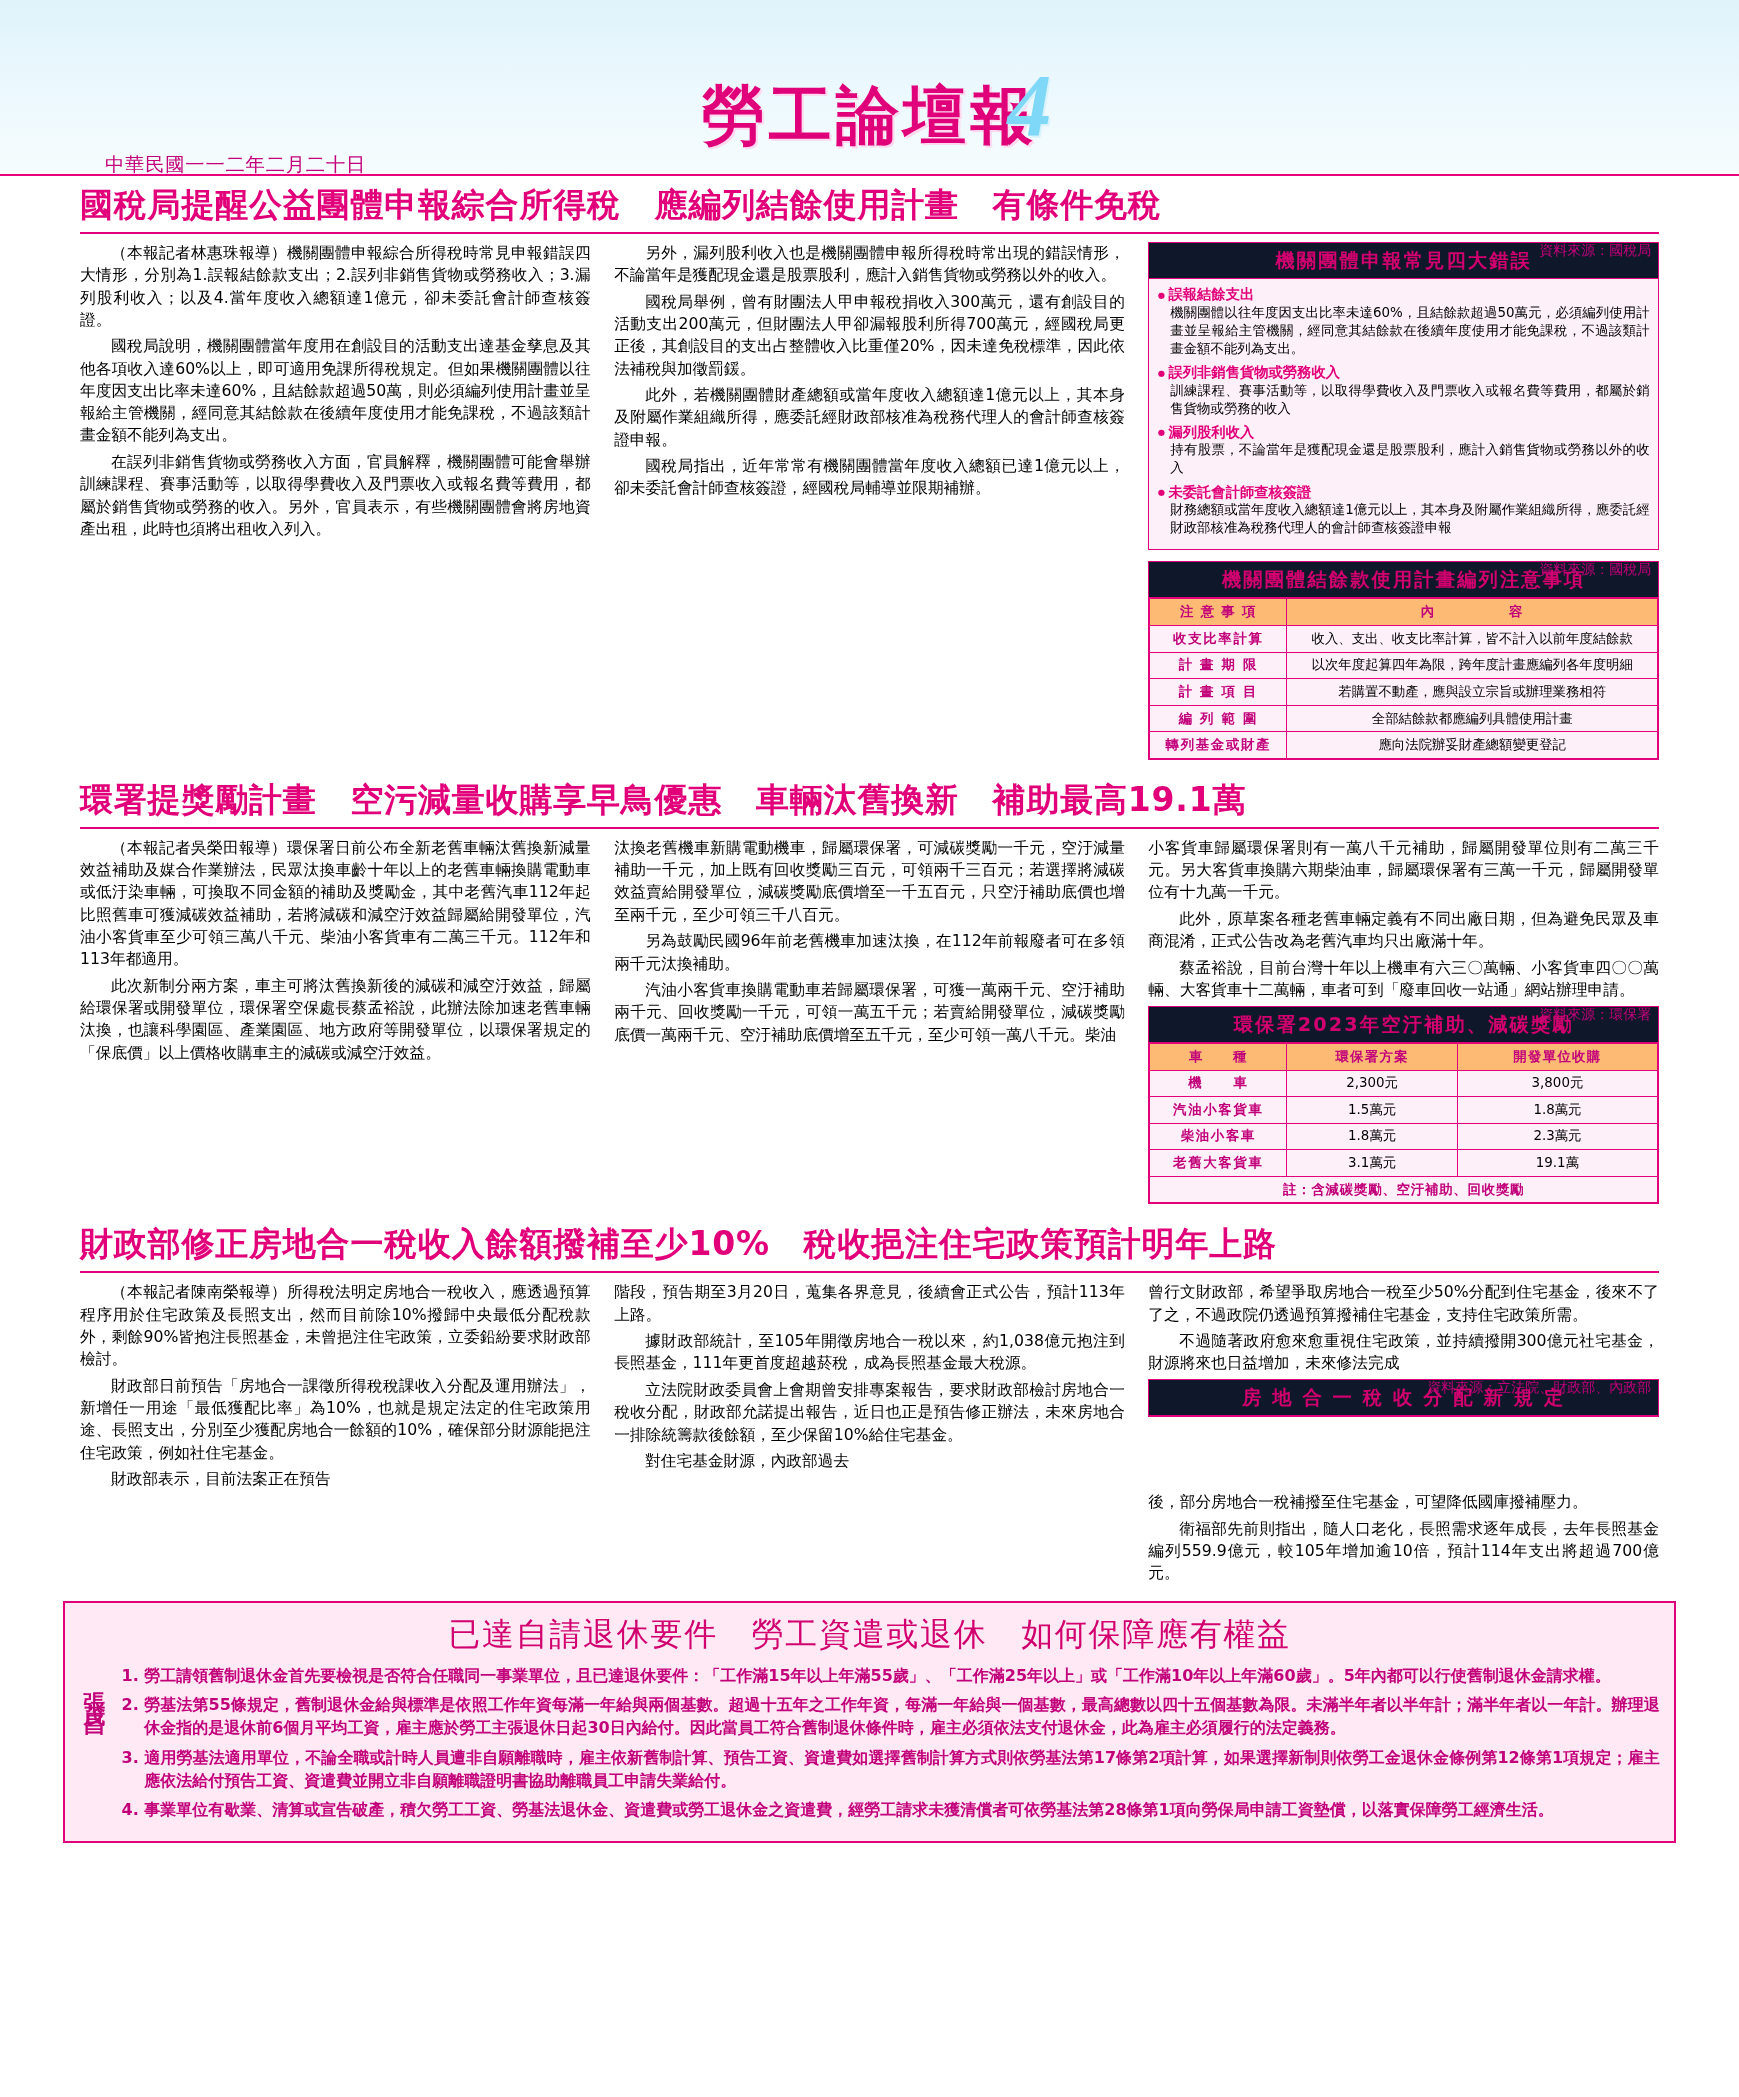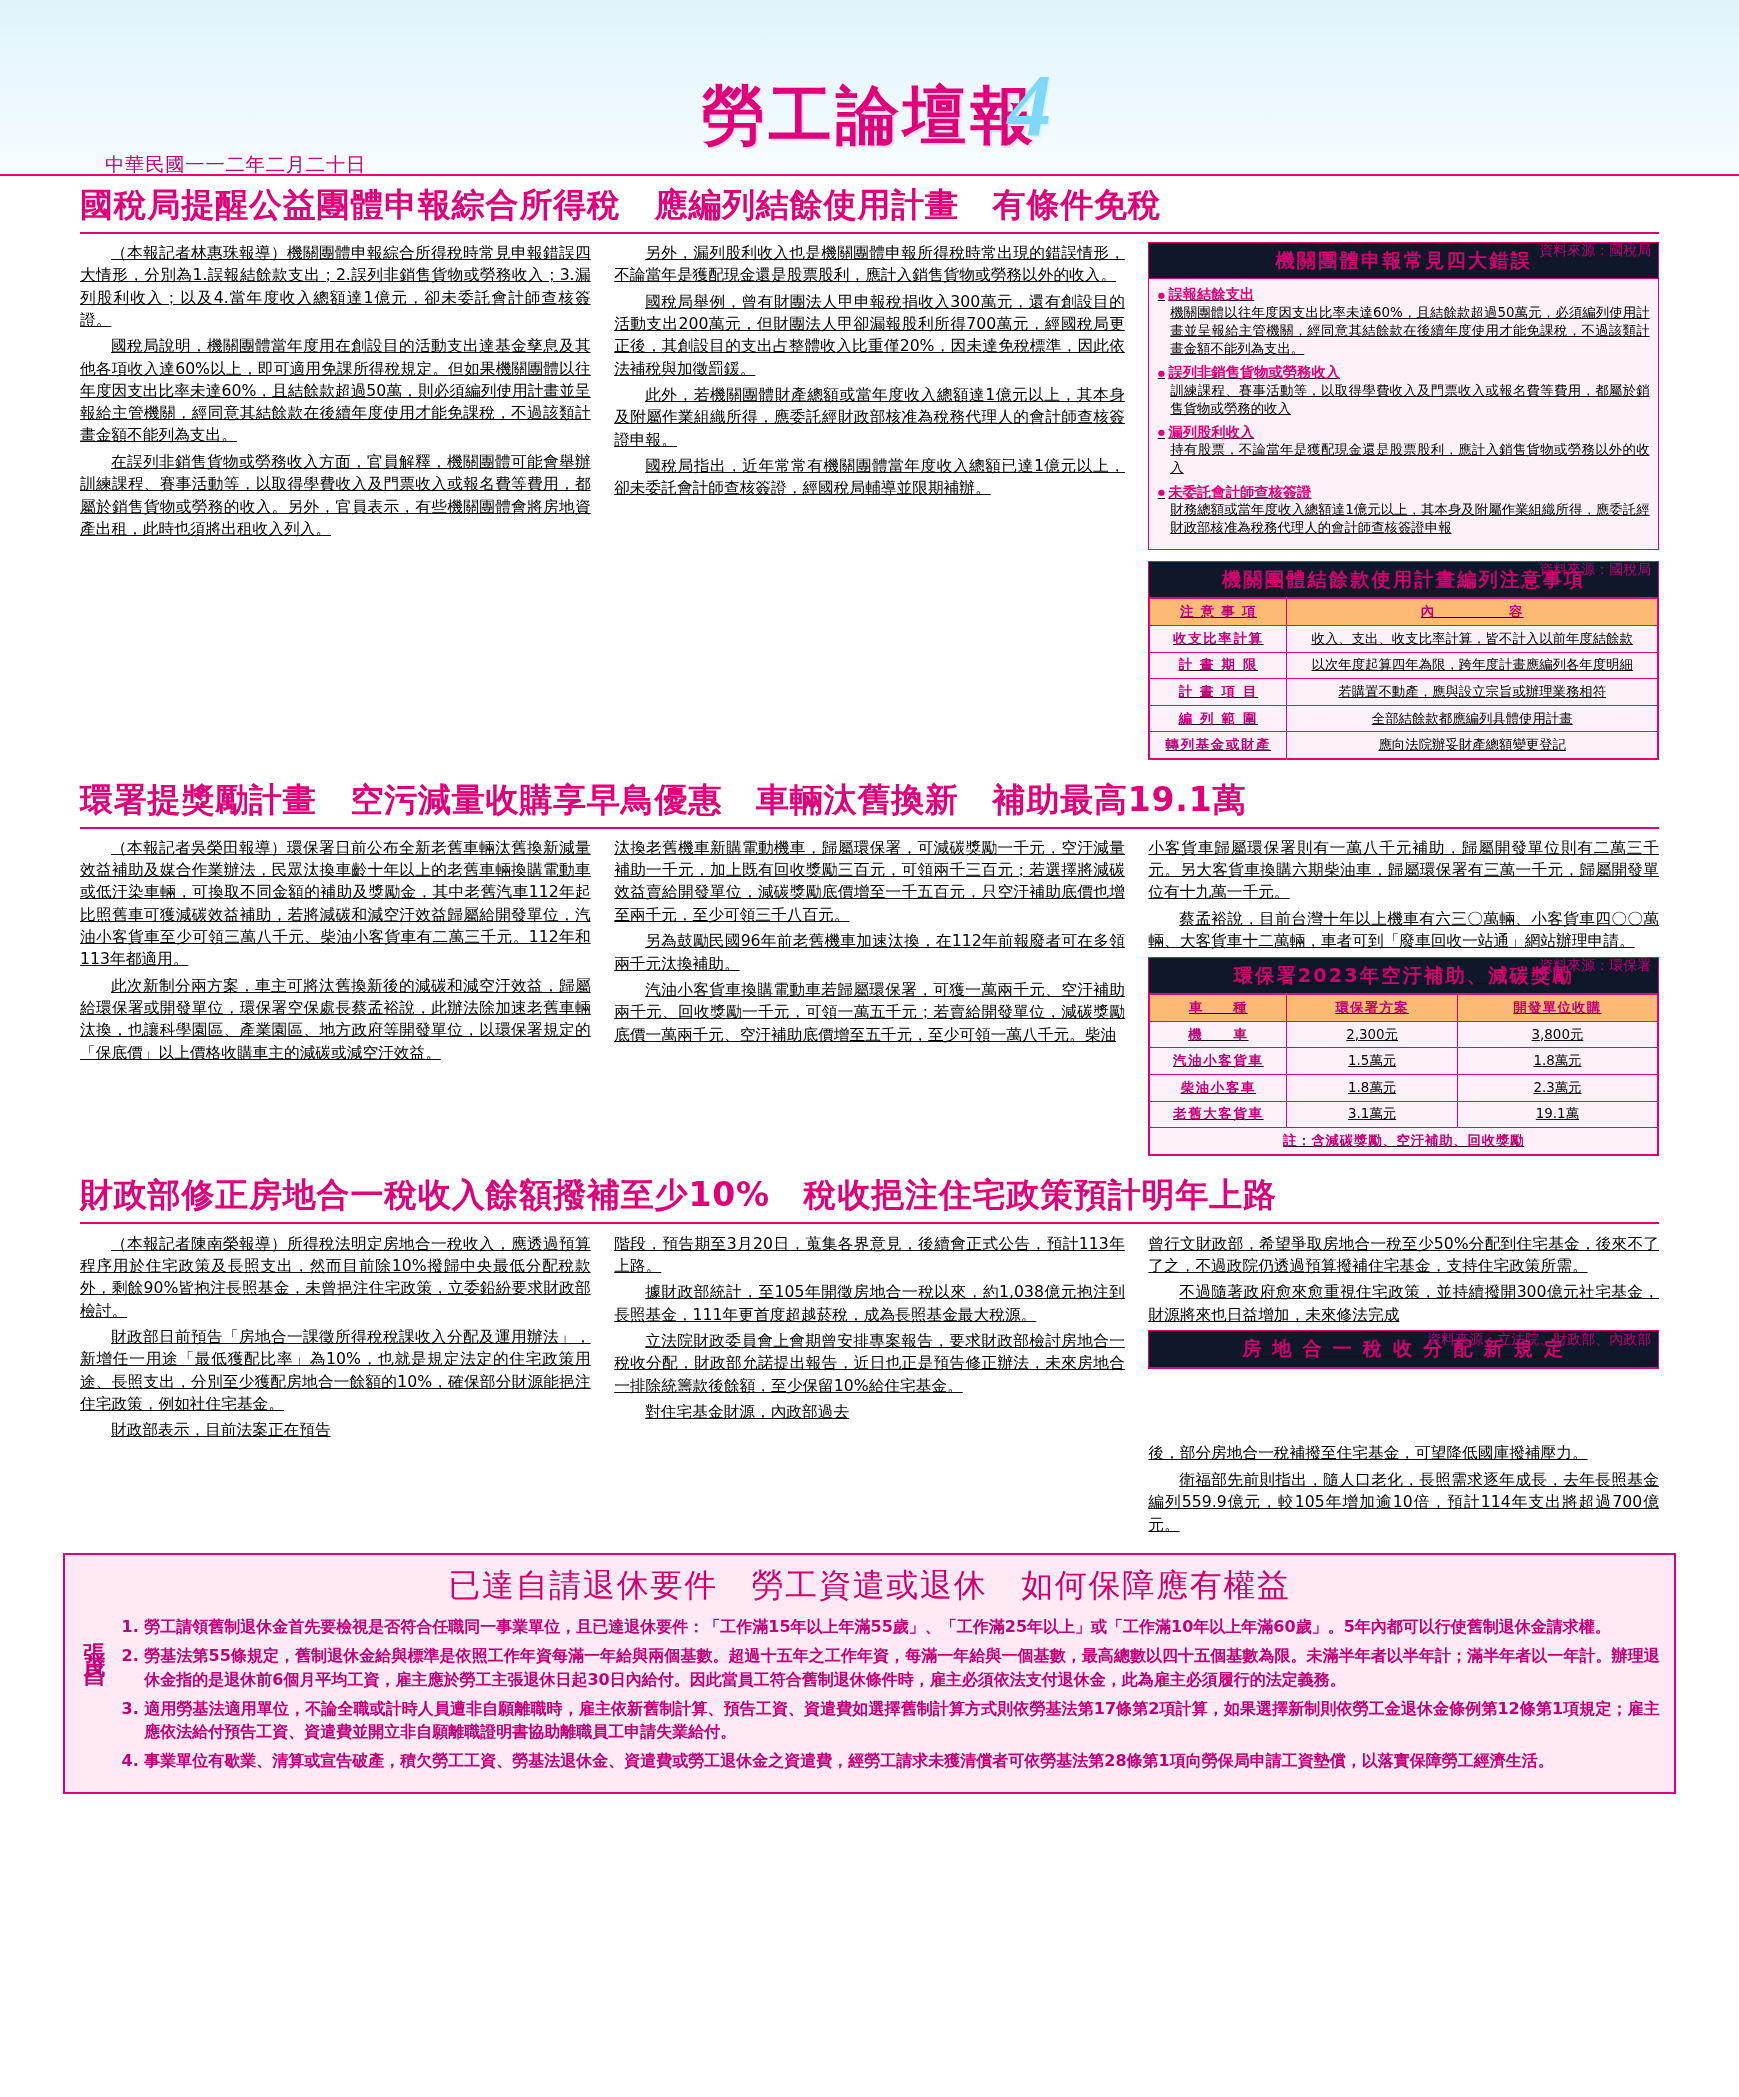--- a/index.html
+++ b/index.html
@@ -81,21 +81,21 @@
   .rule-pink { border: none; border-top: 2.9px solid #e2007a; margin: 2.5px 0 8.4px 0; }
 
   .section { padding: 0 80px; }
 
   
   .cols3 {
     display: flex;
     gap: 23.5px;
     align-items: flex-start;
   }
-  .col { flex: 1 1 0; min-width: 0; text-decoration: underline; }
+  .col { flex: 1 1 0; min-width: 0; }
   .col p {
     margin: 0 0 4.2px 0;
     font-size: 15.7px;
     line-height: 1.42;
     text-align: justify;
     text-indent: 31px;
     color: #000;
     font-family: "DejaVu Sans", sans-serif;
   }
   .col p.noindent { text-indent: 0; }
@@ -336,20 +336,21 @@
         <p>（本報記者吳榮田報導）環保署日前公布全新老舊車輛汰舊換新減量效益補助及媒合作業辦法，民眾汰換車齡十年以上的老舊車輛換購電動車或低汙染車輛，可換取不同金額的補助及獎勵金，其中老舊汽車112年起比照舊車可獲減碳效益補助，若將減碳和減空汙效益歸屬給開發單位，汽油小客貨車至少可領三萬八千元、柴油小客貨車有二萬三千元。112年和113年都適用。</p>
         <p>此次新制分兩方案，車主可將汰舊換新後的減碳和減空汙效益，歸屬給環保署或開發單位，環保署空保處長蔡孟裕說，此辦法除加速老舊車輛汰換，也讓科學園區、產業園區、地方政府等開發單位，以環保署規定的「保底價」以上價格收購車主的減碳或減空汙效益。</p>
       </div>
       <div class="col">
         <p class="noindent">汰換老舊機車新購電動機車，歸屬環保署，可減碳獎勵一千元，空汙減量補助一千元，加上既有回收獎勵三百元，可領兩千三百元；若選擇將減碳效益賣給開發單位，減碳獎勵底價增至一千五百元，只空汙補助底價也增至兩千元，至少可領三千八百元。</p>
         <p>另為鼓勵民國96年前老舊機車加速汰換，在112年前報廢者可在多領兩千元汰換補助。</p>
         <p>汽油小客貨車換購電動車若歸屬環保署，可獲一萬兩千元、空汙補助兩千元、回收獎勵一千元，可領一萬五千元；若賣給開發單位，減碳獎勵底價一萬兩千元、空汙補助底價增至五千元，至少可領一萬八千元。柴油</p>
       </div>
       <div class="col">
         <p class="noindent">小客貨車歸屬環保署則有一萬八千元補助，歸屬開發單位則有二萬三千元。另大客貨車換購六期柴油車，歸屬環保署有三萬一千元，歸屬開發單位有十九萬一千元。</p>
+        <p>此外，原草案各種老舊車輛定義有不同出廠日期，但為避免民眾及車商混淆，正式公告改為老舊汽車均只出廠滿十年。</p>
         <p>蔡孟裕說，目前台灣十年以上機車有六三〇萬輛、小客貨車四〇〇萬輛、大客貨車十二萬輛，車者可到「廢車回收一站通」網站辦理申請。</p>
 
         <div class="infobox">
           <div class="infobox-head">
             <div class="infobox-title">環保署2023年空汙補助、減碳獎勵</div>
             <div class="infobox-src">資料來源：環保署</div>
           </div>
           <table class="ibt">
             <tbody>
                 <tr>

